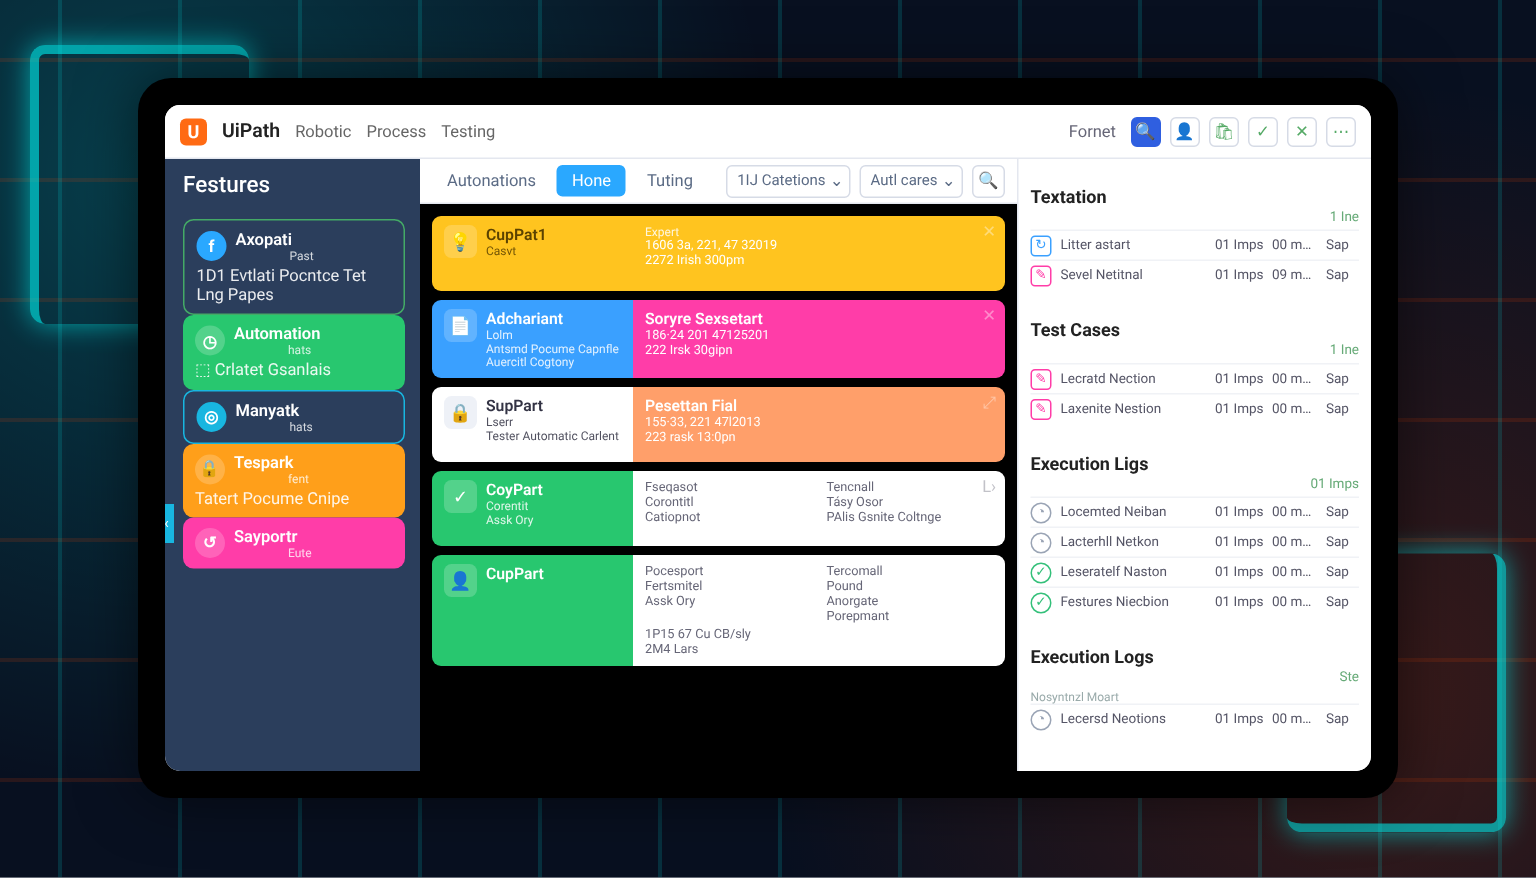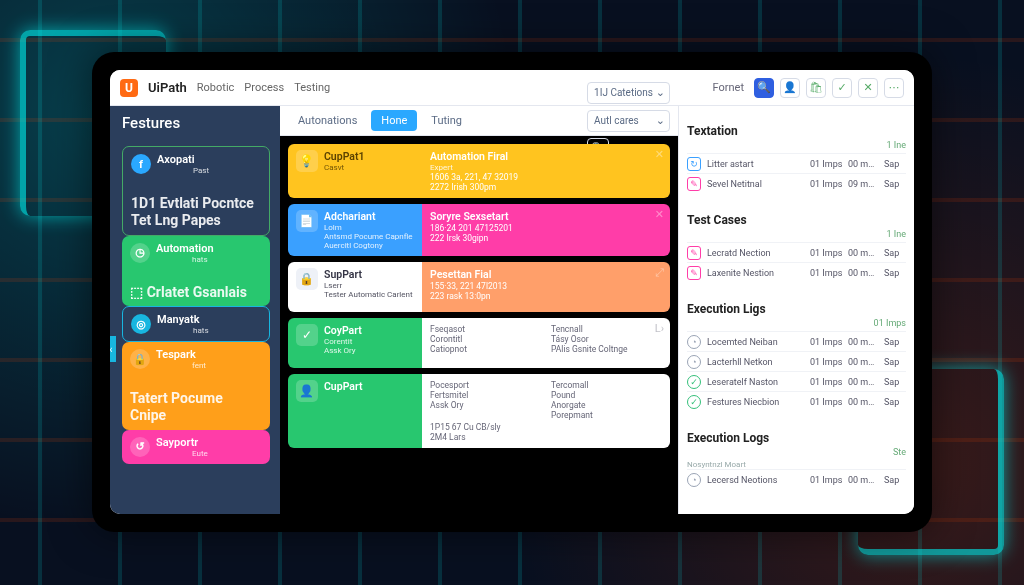--- a/index.html
+++ b/index.html
@@ -31,28 +31,28 @@
   
   .main { flex:1; display:flex; min-height:0; }
   
   .side { width:170px; background:#2b3e5c; color:#fff; padding:8px 10px 8px 12px; display:flex; flex-direction:column; gap:8px; font-size:11px; position:relative; }
   .side h3 { font-size:15px; font-weight:500; margin-bottom:6px; }
   .scard { border-radius:7px; padding:6px 8px; }
   .scard .srow { display:flex; align-items:center; gap:6px; }
   .sicon { width:20px; height:20px; border-radius:50%; display:flex; align-items:center; justify-content:center; font-size:11px; font-weight:700; }
   .stitle { font-weight:600; font-size:11px; }
   .ssub { font-size:8px; opacity:.8;padding-left:36px; }
-  .sdesc { font-size:14px; line-height:1.2; margin-top:20px; opacity:.9;font-weight:bold; }
+  .sdesc { font-size:11px; line-height:1.2; margin-top:2px; opacity:.9; }
   .collapsetab { position:absolute; left:-4px; top:230px; width:10px; height:26px; background:#18b6e0; border-radius:3px 0 0 3px; display:flex; align-items:center; justify-content:center; color:#fff; font-size:10px; }
   
   .center { flex:1; background:#000000; display:flex; flex-direction:column; min-width:0; }
   .tabs { display:flex; align-items:center; height:30px; background:#fff; border-bottom:1px solid #e4e7ef; padding:0 8px; gap:4px; font-size:11px; }
   .tab { padding:4px 10px; border-radius:4px; color:#5b6b85; }
   .tab.active { background:#2aa8ff; color:#fff; }
-  .tabs .split { margin-left:auto; display:flex; gap:6px;flex-direction:column; }
+  .tabs .split { margin-left:auto; display:flex; gap:6px; }
   .tsel { height:22px; border:1px solid #d6dbe6; border-radius:4px; background:#fff; font-size:10px; color:#5b6b85; display:flex; align-items:center; padding:0 16px 0 6px; position:relative; }
   .tsel::after { content:"⌄"; position:absolute; right:4px; font-size:11px; }
   .tic.small { width:22px; height:22px; }
   .cards { flex:1; overflow:hidden; padding:8px; display:flex; flex-direction:column; gap:6px; }
   .card { display:flex; border-radius:6px; overflow:hidden; box-shadow:0 1px 2px #0001; font-size:9px; min-height:50px; }
   .cleft { width:134px; padding:6px 8px; display:flex; gap:6px; color:#fff; }
   .cleft .cic { width:22px; height:22px; border-radius:5px; background:#ffffff33; display:flex; align-items:center; justify-content:center; font-size:12px; flex-shrink:0; }
   .cleft.white { color:#334; background:#fff; }
   .cleft.white .cic { background:#eef1f7; }
   .ctitle { font-weight:600; font-size:10.5px; }
@@ -175,21 +175,20 @@
             <div class="card">
               <div class="cleft" style="background:#ffc41f;color:#5b4200">
                 <div class="cic">💡</div>
                 <div>
                   <div class="ctitle">CupPat1</div>
                   <div class="csub">Casvt</div>
                 </div>
               </div>
               <div class="cbody tint" style="background:#ffc41f">
                 <span class="close">✕</span>
-                <div class="cbtitle">Automation Firal</div>
                 <div style="font-size:8px;opacity:.85">Expert</div>
                 <div style="font-size:8.5px">1606 3a, 221, 47 32019</div>
                 <div style="font-size:8.5px">2272 Irish 300pm</div>
               </div>
             </div>
             <div class="card">
               <div class="cleft" style="background:#3aa0ff;color:#ffffff">
                 <div class="cic">📄</div>
                 <div>
                   <div class="ctitle">Adchariant</div>

